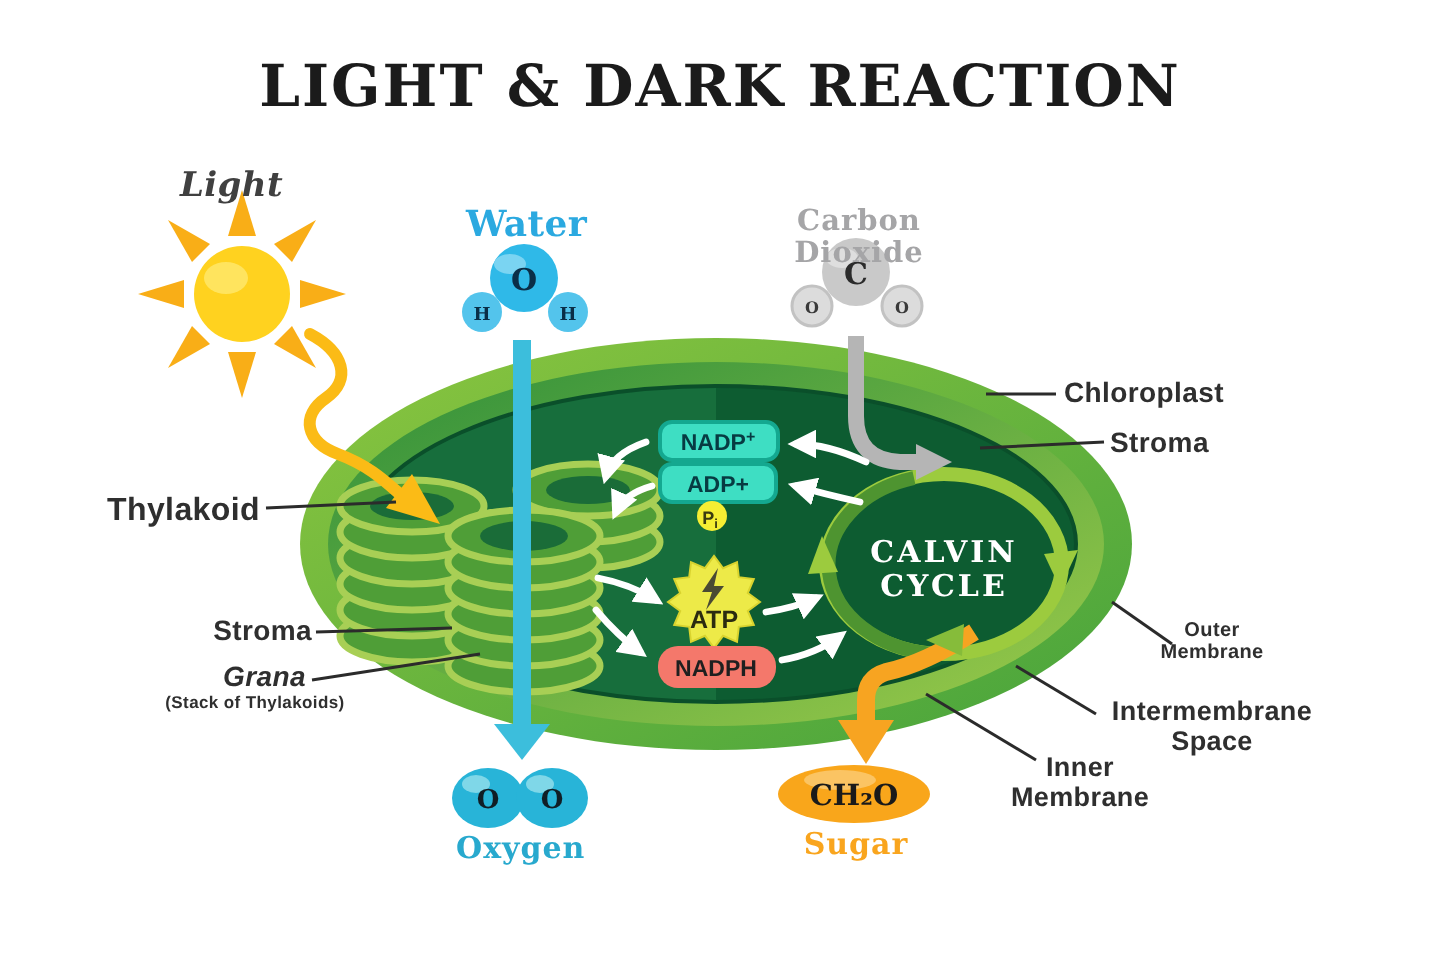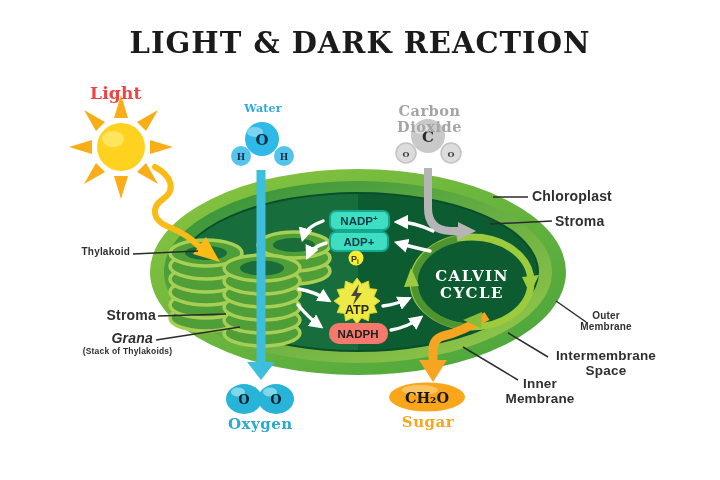--- a/index.html
+++ b/index.html
@@ -195,27 +195,27 @@
       <line x1="493" y1="197" x2="528" y2="197"></line>
       <line x1="490" y1="224" x2="552" y2="221"></line>
       <line x1="556" y1="301" x2="586" y2="322"></line>
       <line x1="508" y1="333" x2="548" y2="357"></line>
       <line x1="463" y1="347" x2="518" y2="380"></line>
     </g>
   </svg>
 
   <div id="title">LIGHT &amp; DARK REACTION</div>
 
-  <div class="lbl serif" style="left:90px;top:84px;font-size:17px;color:#ef4444;">Light</div>
-  <div class="lbl serif ctr" style="left:233px;top:103px;width:60px;font-size:11px;color:#2BA9E0;">Water</div>
+  <div class="lbl serif" style="left:90px;top:84px;font-size:17px;color:#404040;font-style:italic;">Light</div>
+  <div class="lbl serif ctr" style="left:233px;top:103px;width:60px;font-size:18px;color:#2BA9E0;">Water</div>
   <div class="lbl serif ctr" style="left:372px;top:103px;width:115px;font-size:14.5px;color:#A5A5A7;letter-spacing:.5px;">Carbon Dioxide</div>
   <div class="lbl serif ctr" style="left:228px;top:416px;width:64px;font-size:15px;color:#28A9CE;letter-spacing:.5px;">Oxygen</div>
   <div class="lbl serif ctr" style="left:400px;top:414px;width:56px;font-size:15px;color:#F9A51E;letter-spacing:.5px;">Sugar</div>
 
-  <div class="lbl rgt" style="left:50px;top:247px;width:80px;font-size:10px;">Thylakoid</div>
+  <div class="lbl rgt" style="left:50px;top:247px;width:80px;font-size:16px;">Thylakoid</div>
   <div class="lbl rgt" style="left:90px;top:308px;width:66px;font-size:14px;">Stroma</div>
   <div class="lbl rgt" style="left:95px;top:331px;width:58px;font-size:14px;font-style:italic;">Grana</div>
   <div class="lbl ctr" style="left:75px;top:347px;width:105px;font-size:8.5px;">(Stack of Thylakoids)</div>
 
   <div class="lbl" style="left:532px;top:189px;font-size:14px;">Chloroplast</div>
   <div class="lbl" style="left:555px;top:214px;font-size:14px;">Stroma</div>
   <div class="lbl ctr" style="left:558px;top:311px;width:96px;font-size:10px;">Outer
 Membrane</div>
   <div class="lbl ctr" style="left:546px;top:349px;width:120px;font-size:13.5px;">Intermembrane
 Space</div>

